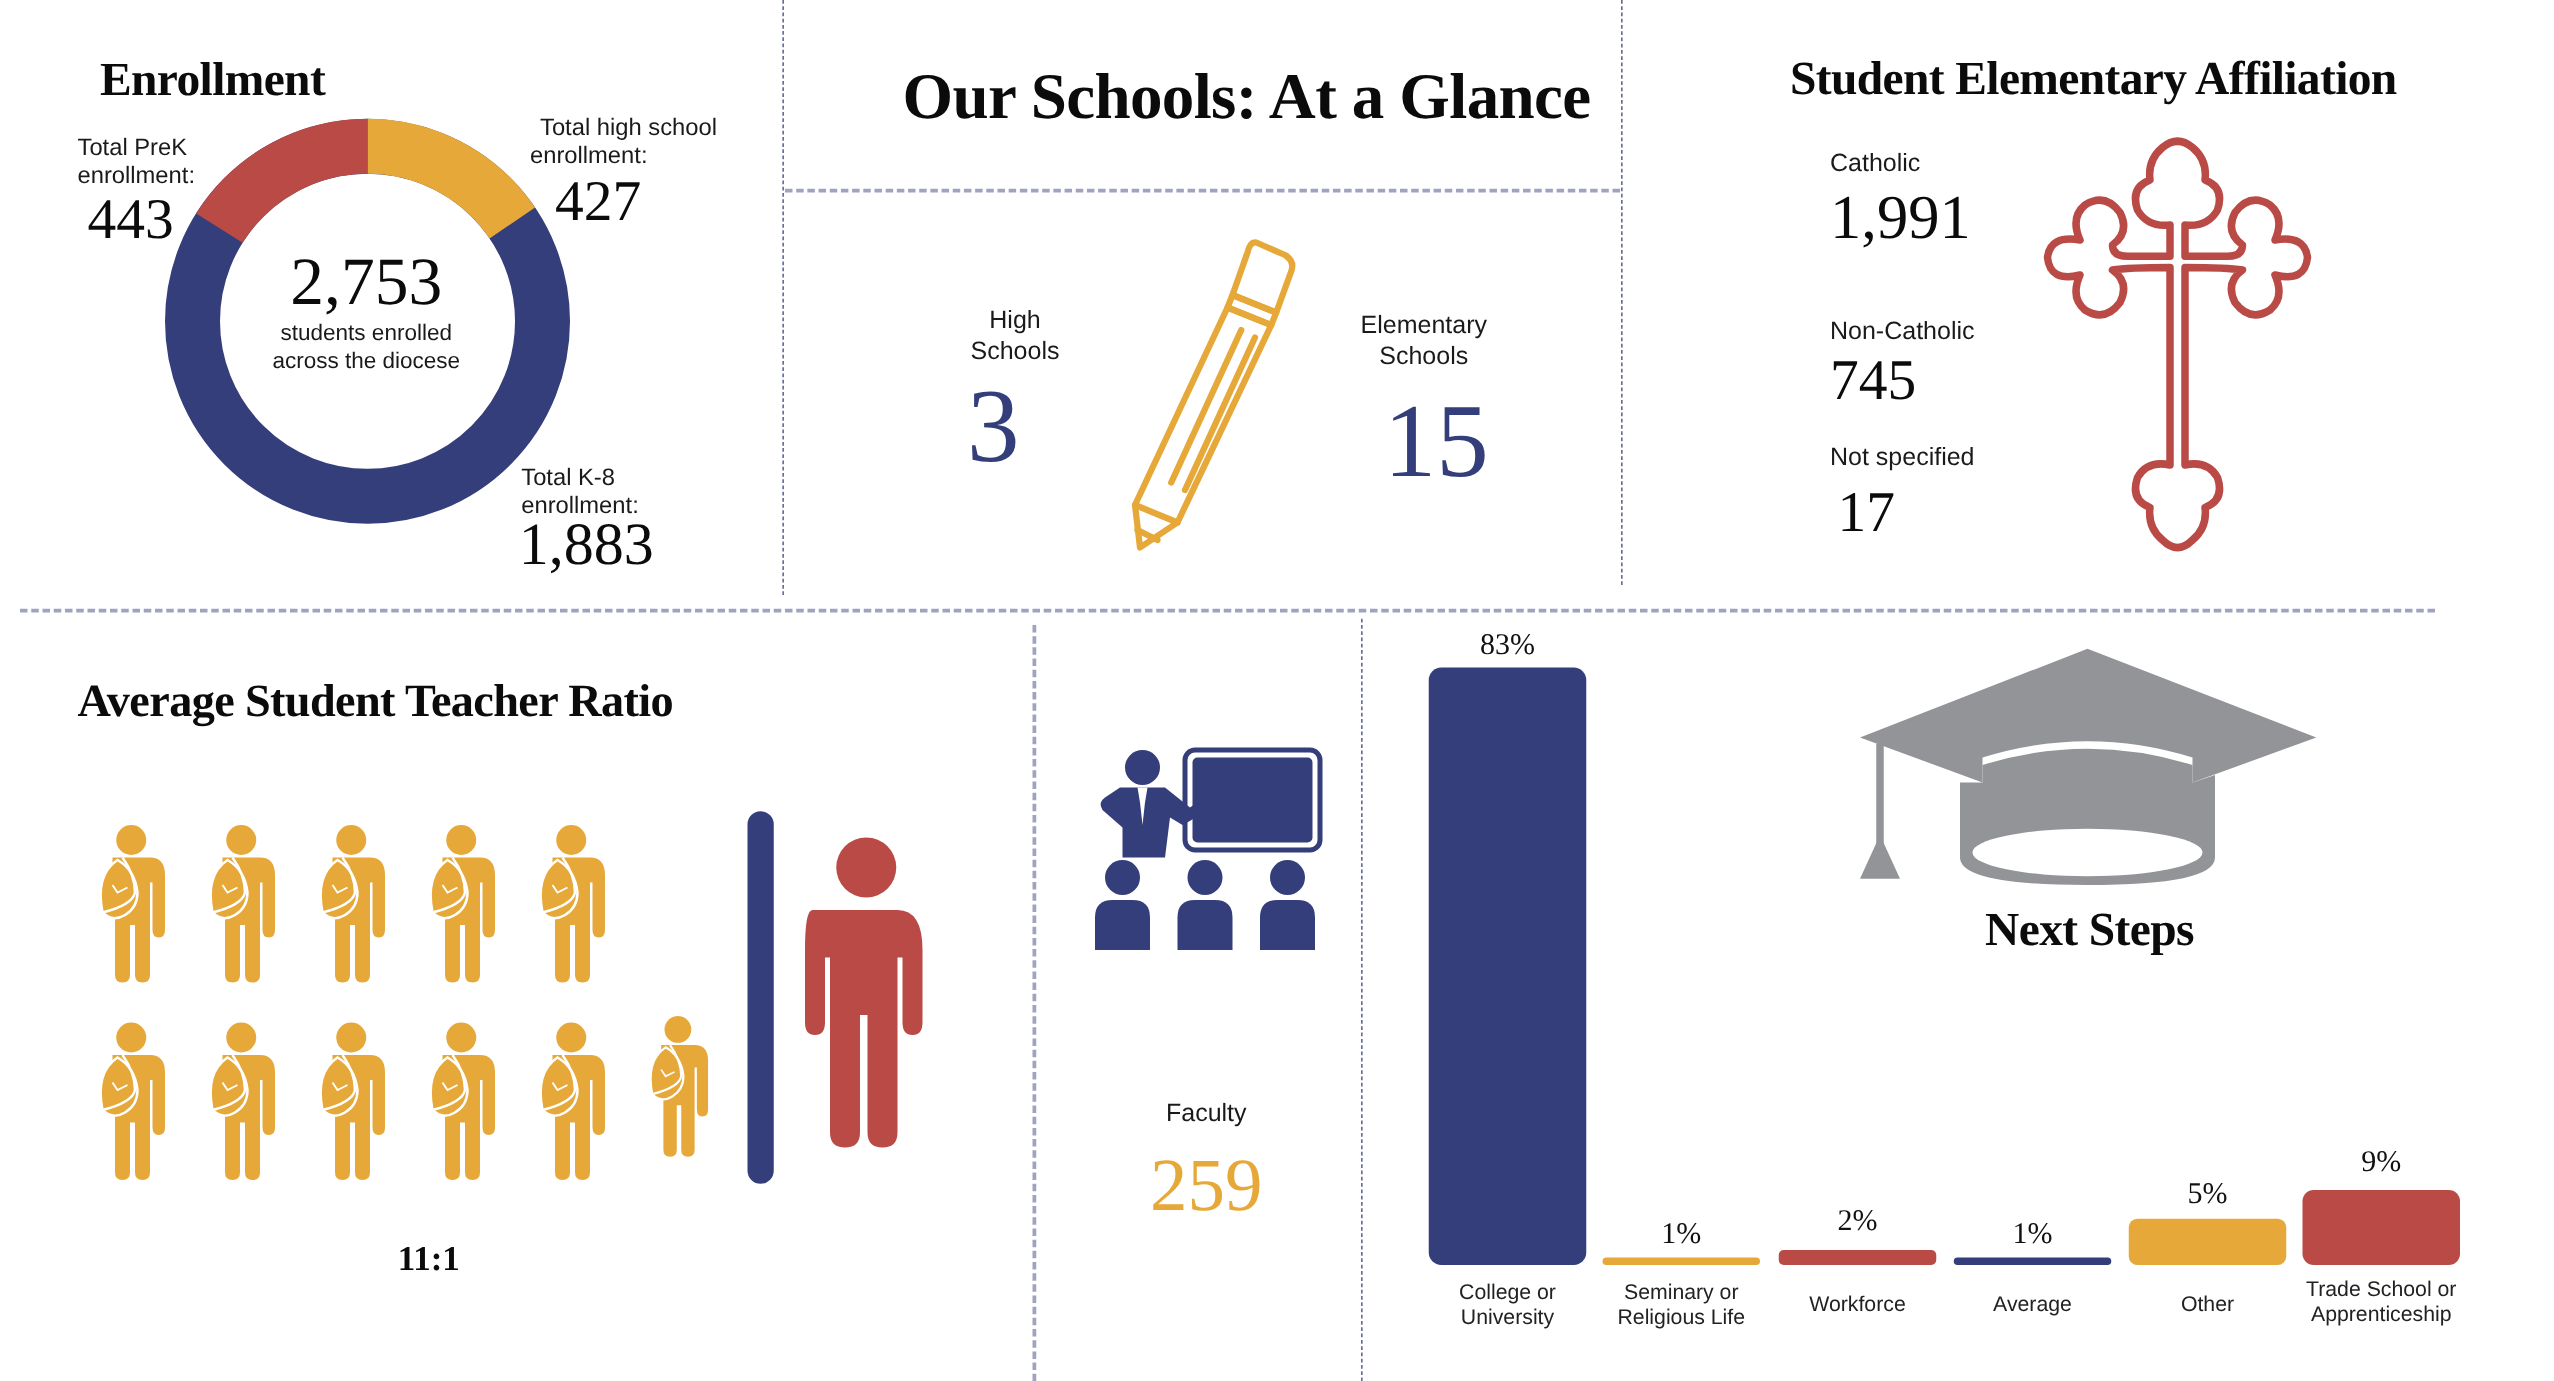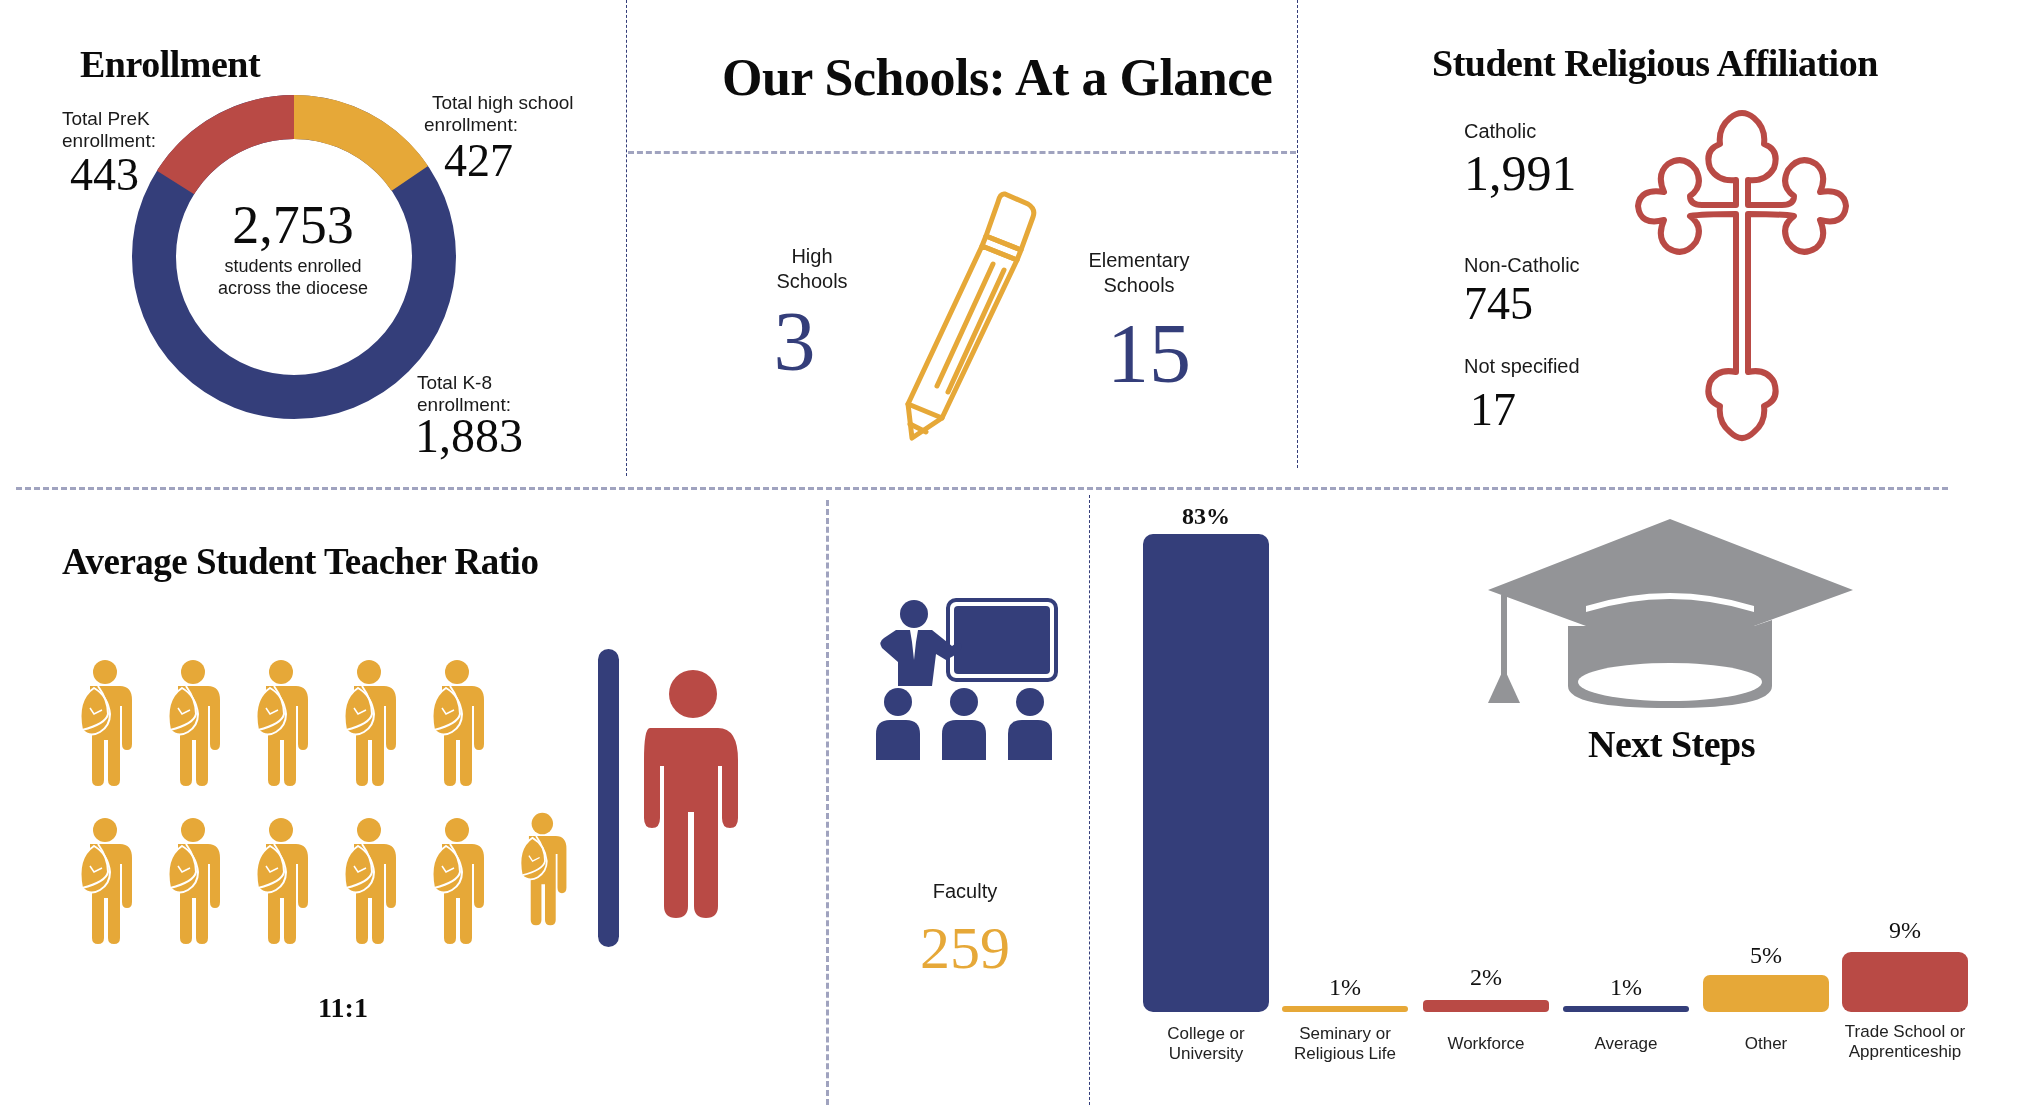--- a/index.html
+++ b/index.html
@@ -75,21 +75,21 @@
       <path d="M104 84 L48 206"></path>
     </g>
   </svg>
 
   <div class="abs label center" style="left:1069px; top:249px; width:140px; font-size:20px;">Elementary</div>
   <div class="abs label center" style="left:1069px; top:274px; width:140px; font-size:20px;">Schools</div>
   <div class="abs bignum" style="left:1084px; top:312px; font-size:84px; color:#343e7a;margin-left:23px;">15</div>
 </section>
 
 <section>
-  <div class="abs heading" style="left:1432px; top:41px; font-size:38px;">Student Religious Affiliation</div>
+  <div class="abs heading" style="left:1432px; top:41px; font-size:38px;">Student Elementary Affiliation</div>
 
   <div class="abs label" style="left:1464px; top:120px; font-size:20px;">Catholic</div>
   <div class="abs bignum" style="left:1464px; top:148px; font-size:50px;">1,991</div>
 
   <div class="abs label" style="left:1464px; top:254px; font-size:20px;">Non-Catholic</div>
   <div class="abs bignum" style="left:1464px; top:281px; font-size:46px;">745</div>
 
   <div class="abs label" style="left:1464px; top:355px; font-size:20px;">Not specified</div>
   <div class="abs bignum" style="left:1470px; top:387px; font-size:46px;">17</div>
 
@@ -190,21 +190,21 @@
     <path d="M82 110 L100 110 L100 96 Q184 70 268 96 L268 110 L286 104 L286 170 Q286 192 184 192 Q82 192 82 170 Z" fill="#939497"></path>
     <ellipse cx="184" cy="166" rx="92" ry="19" fill="#fff"></ellipse>
     <rect x="15" y="79" width="6" height="83" fill="#939497"></rect>
     <path d="M18 152 L34 187 L2 187 Z" fill="#939497"></path>
   </svg>
   <div class="abs heading" style="left:1588px; top:722px; font-size:38px;">Next Steps</div>
 </section>
 
 <section>
 
-  <div class="bar-pct" style="left:1143px; top:503px;font-weight:bold;">83%</div>
+  <div class="bar-pct" style="left:1143px; top:503px;">83%</div>
   <div class="bar" style="left:1143px; top:534px; width:126px; height:478px; background:#343e7a;"></div>
   <div class="bar-lbl" style="left:1131px; top:1024px;">College or</div>
   <div class="bar-lbl" style="left:1131px; top:1044px;">University</div>
 
   <div class="bar-pct" style="left:1282px; top:974px;">1%</div>
   <div class="bar" style="left:1282px; top:1006px; width:126px; height:6px; background:#e6a838; border-radius:3px;"></div>
   <div class="bar-lbl" style="left:1270px; top:1024px;">Seminary or</div>
   <div class="bar-lbl" style="left:1270px; top:1044px;">Religious Life</div>
 
   <div class="bar-pct" style="left:1423px; top:964px;">2%</div>

